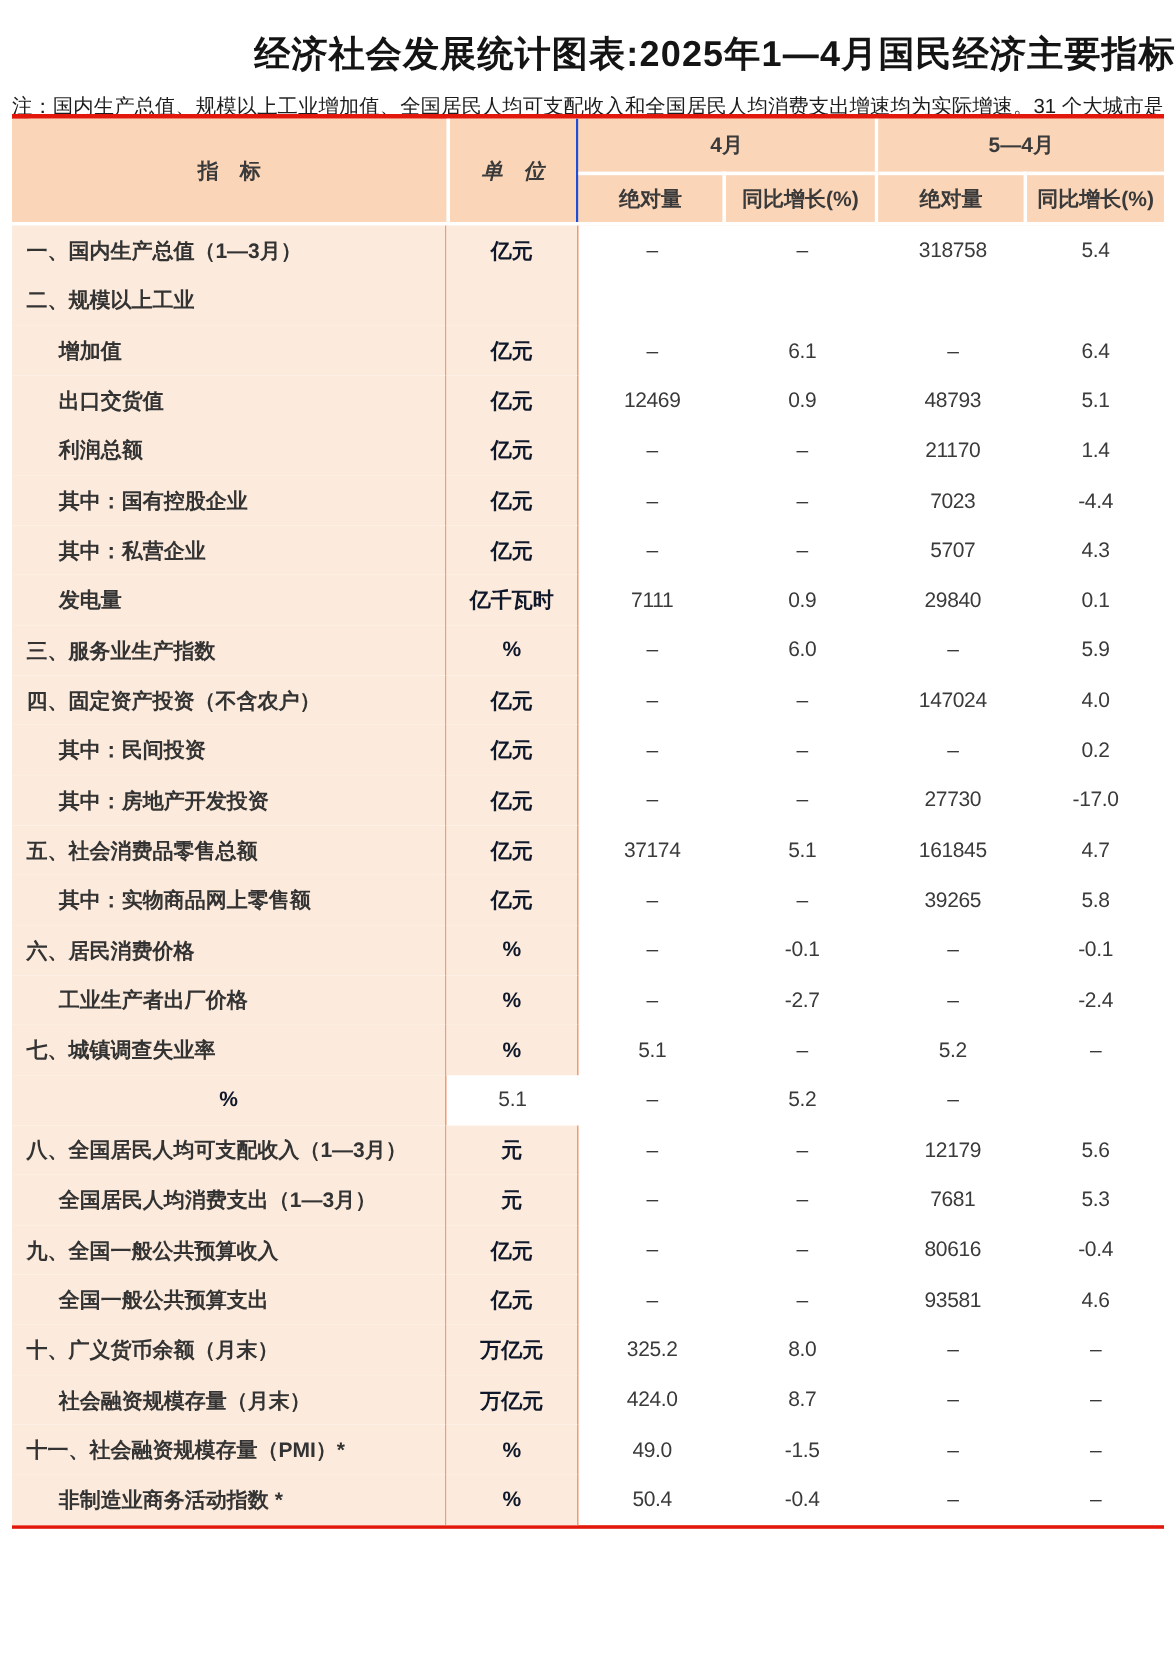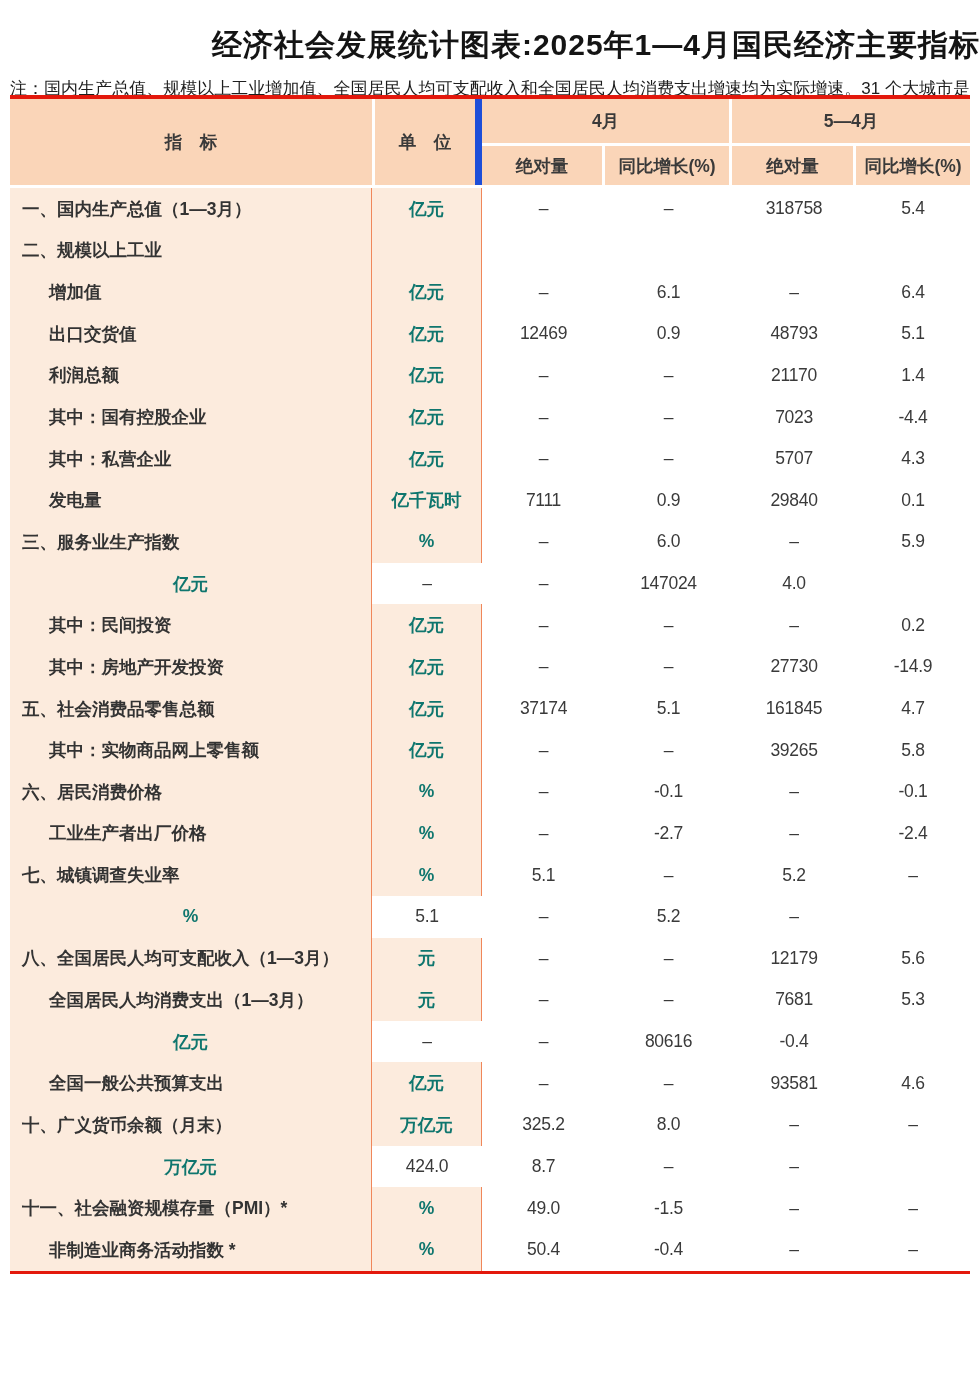--- a/index.html
+++ b/index.html
@@ -33,21 +33,21 @@
     grid-template-rows: 44px 42px;
     border-bottom: 3px solid #ffffff;
     background: #fad5b8;
   }
   .th {
     display: flex; align-items: center; justify-content: center;
     background: #fad5b8;
     font-size: 17.5px; font-weight: 600; color: #3a3a3a;
   }
   .th-indicator { grid-area: 1 / 1 / 3 / 2; border-radius: 16px; }
-  .th-unit      { grid-area: 1 / 2 / 3 / 3; border-left: 3px solid #fff; border-right: 7px solid #1d4ed8; }
+  .th-unit      { grid-area: 1 / 2 / 3 / 3; border-left: 3px solid #fff; border-right: 2px solid #1d4ed8; font-style: italic; }
   .th-april     { grid-area: 1 / 3 / 2 / 5; border-right: 3px solid #fff; }
   .th-janapr    { grid-area: 1 / 5 / 2 / 7; }
   .th-abs-apr   { grid-area: 2 / 3 / 3 / 4; border-top: 3px solid #fff; border-right: 3px solid #fff; }
   .th-yoy-apr   { grid-area: 2 / 4 / 3 / 5; border-top: 3px solid #fff; border-right: 3px solid #fff; }
   .th-abs-jan   { grid-area: 2 / 5 / 3 / 6; border-top: 3px solid #fff; border-right: 3px solid #fff; }
   .th-yoy-jan   { grid-area: 2 / 6 / 3 / 7; border-top: 3px solid #fff; }
 
   
   .tbody { background: #ffffff; }
   .row {
@@ -61,21 +61,21 @@
     padding-left: 12px;
     background: #fcebdd;
     border-right: 1px solid #f0875a;
     font-size: 17.5px; font-weight: 600; color: #333333;
     white-space: nowrap;
   }
   .row.sub .c-ind { padding-left: 39px; }
   .c-unit {
     background: #fcebdd;
     border-right: 1px solid #f0875a;
-    font-size: 17.5px; font-weight: 600; color: #0f766e;
+    font-size: 17.5px; font-weight: 600; color: #0f172a;
   }
   .c-val { font-size: 17.5px; font-weight: 400; color: #3a3a3a; letter-spacing: -0.3px; }
 
   
   .footnote {
     margin: 10px 10px 0;
     font-size: 17px;
     line-height: 27px;
     text-align: justify;
     color: #1d1d1d;
@@ -205,20 +205,23 @@
             <span>三、服务业生产指数</span>
           </div>
         <div class="cell c-unit">%</div>
         <div class="cell c-val">–</div>
         <div class="cell c-val">6.0</div>
         <div class="cell c-val">–</div>
         <div class="cell c-val">5.9</div>
       </div>
 
       <div class="row">
+        <div class="cell c-ind">
+            <span>四、固定资产投资（不含农户）</span>
+          </div>
         <div class="cell c-unit">亿元</div>
         <div class="cell c-val">–</div>
         <div class="cell c-val">–</div>
         <div class="cell c-val">147024</div>
         <div class="cell c-val">4.0</div>
       </div>
 
       <div class="row sub">
         <div class="cell c-ind">
             <span>其中：民间投资</span>
@@ -231,21 +234,21 @@
       </div>
 
       <div class="row sub">
         <div class="cell c-ind">
             <span>其中：房地产开发投资</span>
           </div>
         <div class="cell c-unit">亿元</div>
         <div class="cell c-val">–</div>
         <div class="cell c-val">–</div>
         <div class="cell c-val">27730</div>
-        <div class="cell c-val">-14.9</div>
+        <div class="cell c-val">-17.0</div>
       </div>
 
       <div class="row">
         <div class="cell c-ind">
             <span>五、社会消费品零售总额</span>
           </div>
         <div class="cell c-unit">亿元</div>
         <div class="cell c-val">37174</div>
         <div class="cell c-val">5.1</div>
         <div class="cell c-val">161845</div>
@@ -320,20 +323,23 @@
             <span>全国居民人均消费支出（1—3月）</span>
           </div>
         <div class="cell c-unit">元</div>
         <div class="cell c-val">–</div>
         <div class="cell c-val">–</div>
         <div class="cell c-val">7681</div>
         <div class="cell c-val">5.3</div>
       </div>
 
       <div class="row">
+        <div class="cell c-ind">
+            <span>九、全国一般公共预算收入</span>
+          </div>
         <div class="cell c-unit">亿元</div>
         <div class="cell c-val">–</div>
         <div class="cell c-val">–</div>
         <div class="cell c-val">80616</div>
         <div class="cell c-val">-0.4</div>
       </div>
 
       <div class="row sub">
         <div class="cell c-ind">
             <span>全国一般公共预算支出</span>
@@ -350,20 +356,23 @@
             <span>十、广义货币余额（月末）</span>
           </div>
         <div class="cell c-unit">万亿元</div>
         <div class="cell c-val">325.2</div>
         <div class="cell c-val">8.0</div>
         <div class="cell c-val">–</div>
         <div class="cell c-val">–</div>
       </div>
 
       <div class="row sub">
+        <div class="cell c-ind">
+            <span>社会融资规模存量（月末）</span>
+          </div>
         <div class="cell c-unit">万亿元</div>
         <div class="cell c-val">424.0</div>
         <div class="cell c-val">8.7</div>
         <div class="cell c-val">–</div>
         <div class="cell c-val">–</div>
       </div>
 
       <div class="row">
         <div class="cell c-ind">
             <span>十一、社会融资规模存量（PMI）*</span>

